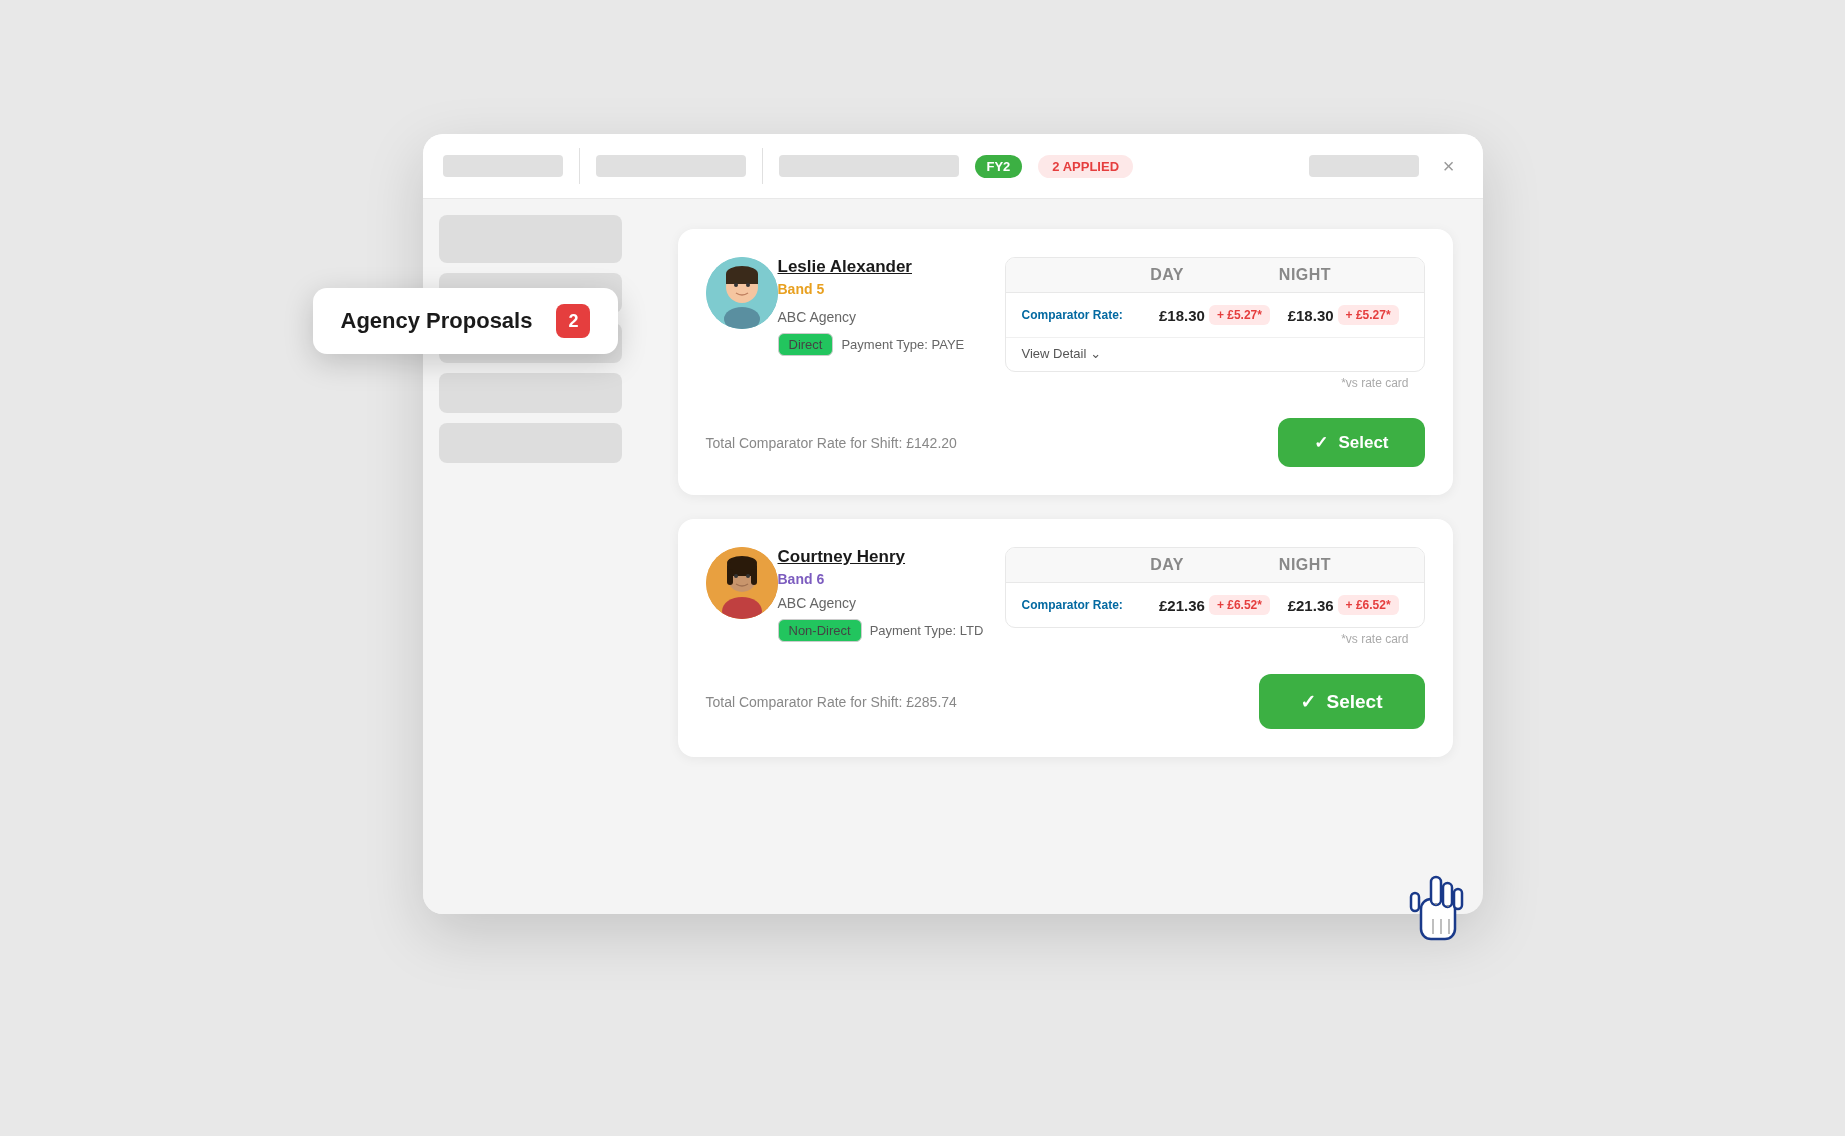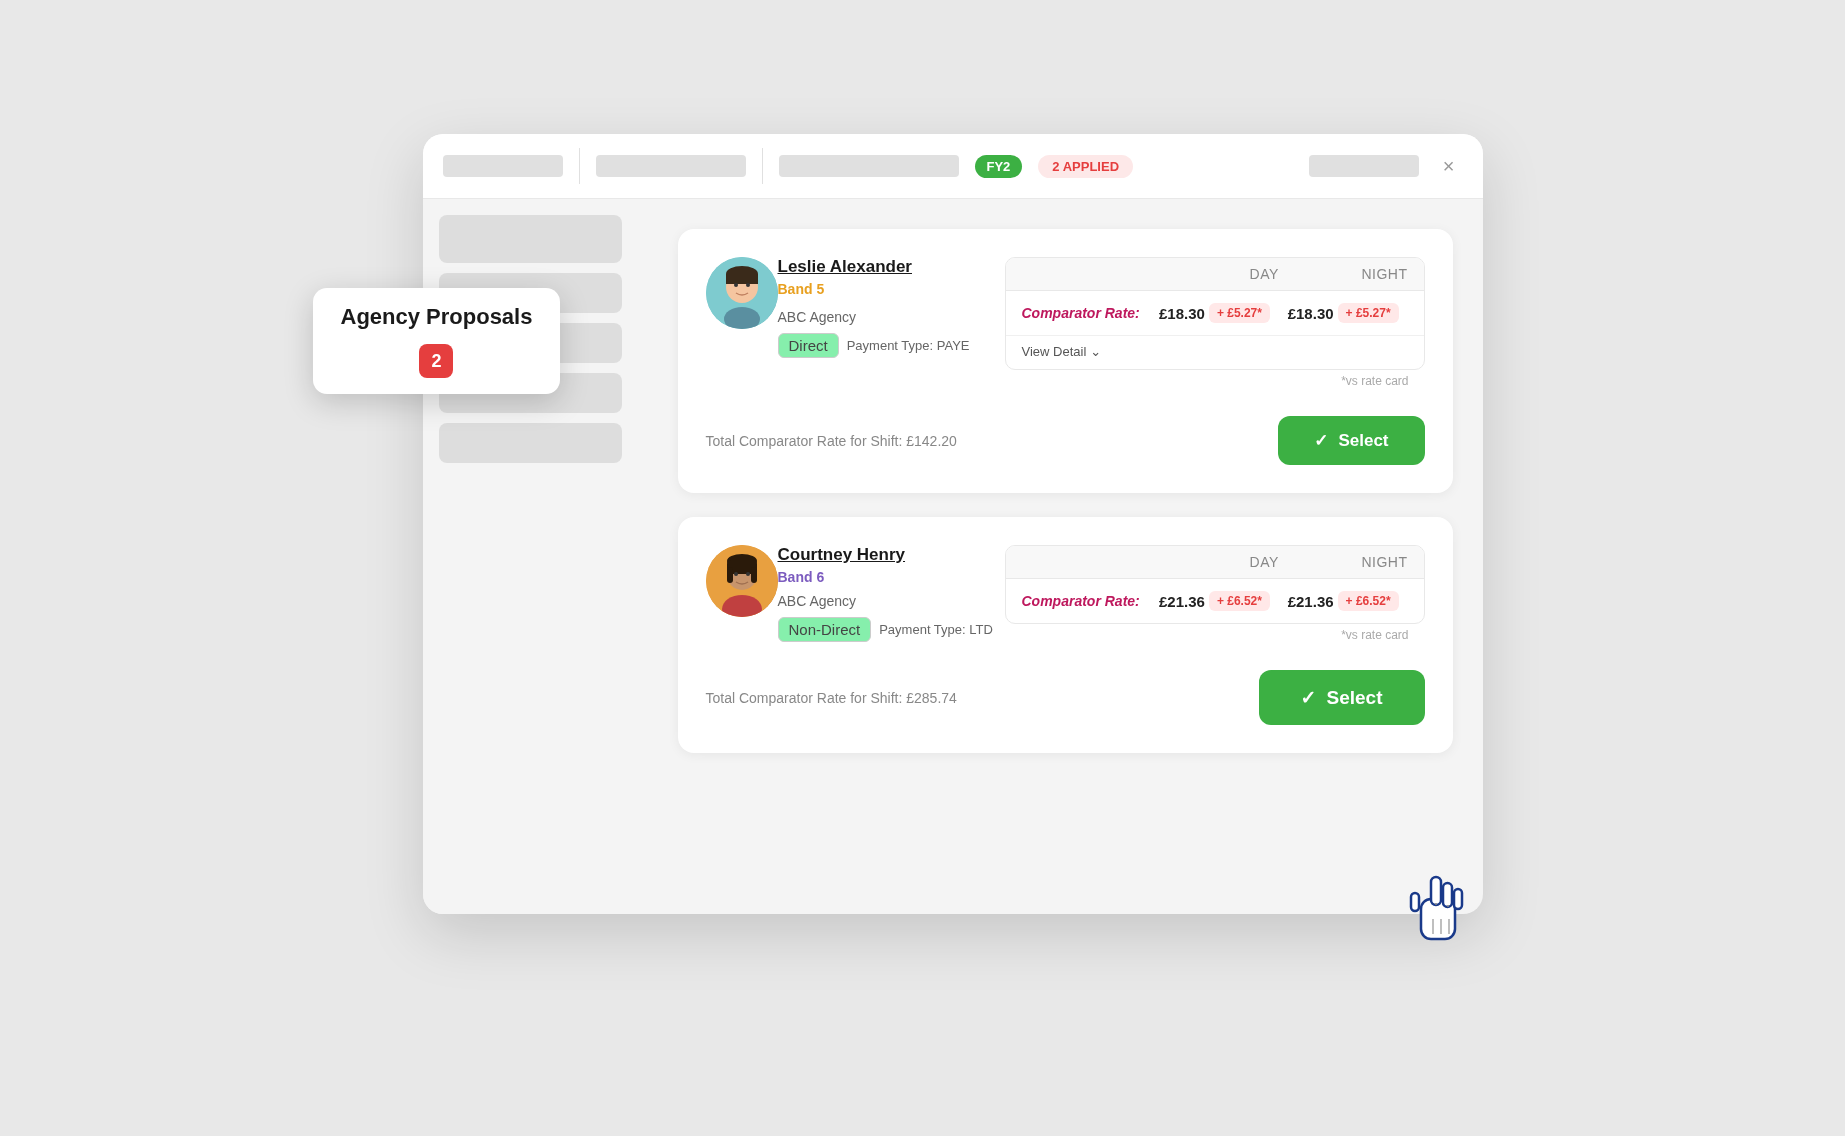--- a/index.html
+++ b/index.html
@@ -181,23 +181,23 @@
     .tags {
       display: flex;
       align-items: center;
       gap: 8px;
     }
 
     .tag {
       border: 1px solid #ccc;
       border-radius: 6px;
       padding: 3px 10px;
-      font-size: 15px;
+      font-size: 13px;
       color: #444;
-      background: #86efac;
+      background: #22c55e;
       text-align: center;
     }
 
     .payment-type {
       font-size: 13px;
       color: #666;
     }
 
     
     .rate-table {
@@ -210,40 +210,39 @@
 
     .rate-table-header {
       display: grid;
       grid-template-columns: 1fr 1fr 1fr;
       background: #f8f8f8;
       padding: 8px 16px;
       border-bottom: 1px solid #e8e8e8;
     }
 
     .rate-col-label {
-      font-size: 14px;
-      font-weight: 400;
+      font-size: 16px;
+      font-weight: 700;
       color: #888;
       text-transform: uppercase;
       letter-spacing: 0.5px;
-      text-align: right;
+      text-align: left;
     }
 
     .rate-row {
       display: grid;
       grid-template-columns: 1fr 1fr 1fr;
       padding: 12px 16px;
       align-items: center;
     }
 
     .rate-label {
-      font-size: 14px;
+      font-size: 12px;
       font-weight: 700;
-      color: #be185d;
-      font-style: italic;
+      color: #0369a1;
     }
 
     .rate-value {
       font-size: 15px;
       font-weight: 600;
       color: #222;
       text-align: center;
     }
 
     .rate-badge-positive {
@@ -329,23 +328,22 @@
     .agency-badge {
       position: absolute;
       top: 170px;
       left: -10px;
       background: white;
       border-radius: 14px;
       padding: 16px 28px;
       box-shadow: 0 8px 30px rgba(0,0,0,0.18);
       display: flex;
       align-items: center;
-      gap: 14px;
+      gap: 24px;
       z-index: 20;
-      flex-direction: column;
     }
 
     .agency-badge-title {
       font-size: 22px;
       font-weight: 800;
       color: #1a1a1a;
     }
 
     .agency-count {
       background: #e53e3e;

